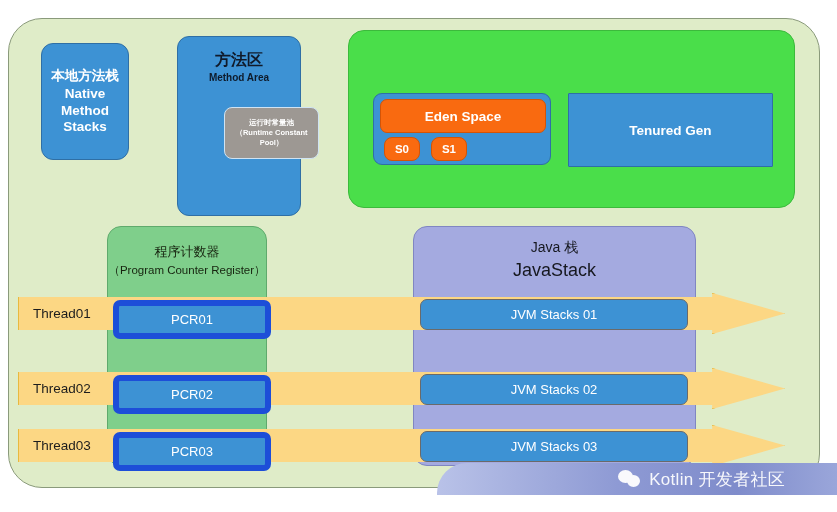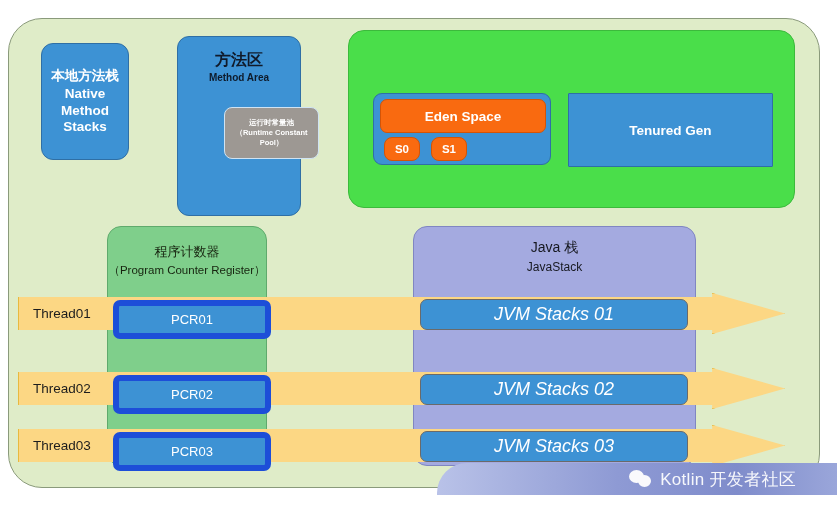--- a/index.html
+++ b/index.html
@@ -204,21 +204,21 @@
     height: 240px;
     background: #a4aae0;
     border: 1px solid #8086c2;
     border-radius: 14px;
     box-sizing: border-box;
     padding-top: 12px;
     text-align: center;
     color: #16181f;
   }
   .jstack-col .cn { font-size: 14px; }
-  .jstack-col .en { font-size: 12px; margin-top: 3px;}
+  .jstack-col .en { font-size: 18px; margin-top: 3px;}
 
   
   .thread-row {
     position: absolute;
     left: 18px;
     height: 41px;
     width: 767px;
   }
   .thread-arrow {
     position: absolute;
@@ -256,41 +256,40 @@
   .jvm-chip {
     position: absolute;
     left: 402px;
     top: 6px;
     width: 266px;
     height: 29px;
     background: #3d92d4;
     border: 1px solid #6a6a6a;
     border-radius: 7px;
     color: #ffffff;
-    font-size: 18px;
-    display: flex;
-    align-items: center;
-    justify-content: center;
-    font-style: italic;
+    font-size: 13px;
+    display: flex;
+    align-items: center;
+    justify-content: center;
   }
 
   
   .watermark {
     position: absolute;
     left: 437px;
     top: 463px;
     width: 400px;
     height: 32px;
     background: linear-gradient(90deg, #b9c2e8 0%, #8e9ad4 45%, #7f8ccb 75%, #9aa6da 100%);
     border-top-left-radius: 30px;
     border-bottom-right-radius: 0;
     display: flex;
     align-items: center;
     justify-content: flex-end;
-    padding-right: 41px;
+    padding-right: 52px;
     box-sizing: border-box;
     overflow: hidden;
   }
   .wm-text {
     font-size: 17px;
     color: #ffffff;
     letter-spacing: 0.3px;
     opacity: 0.93;
   }
   .wm-icon {

